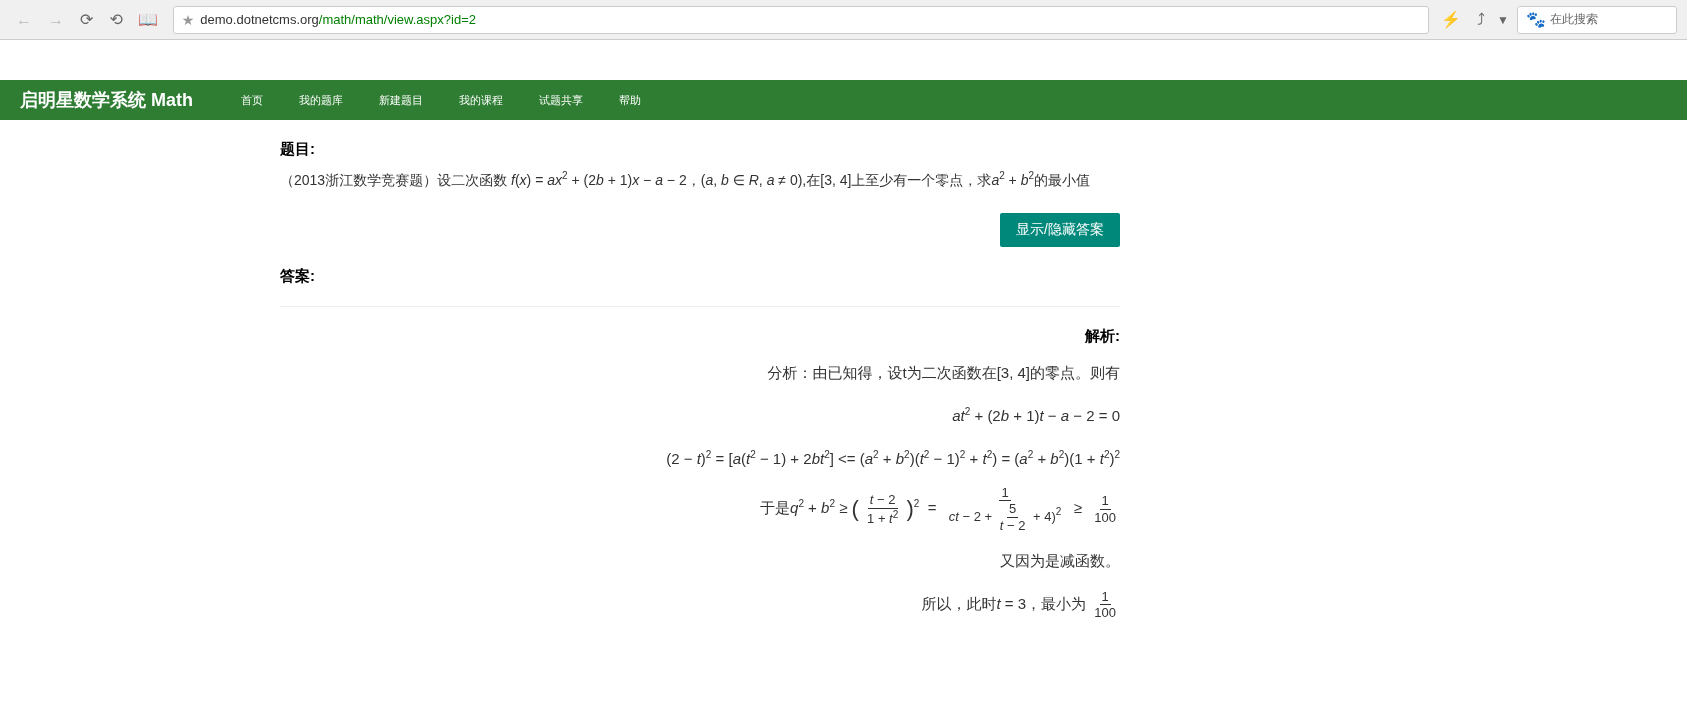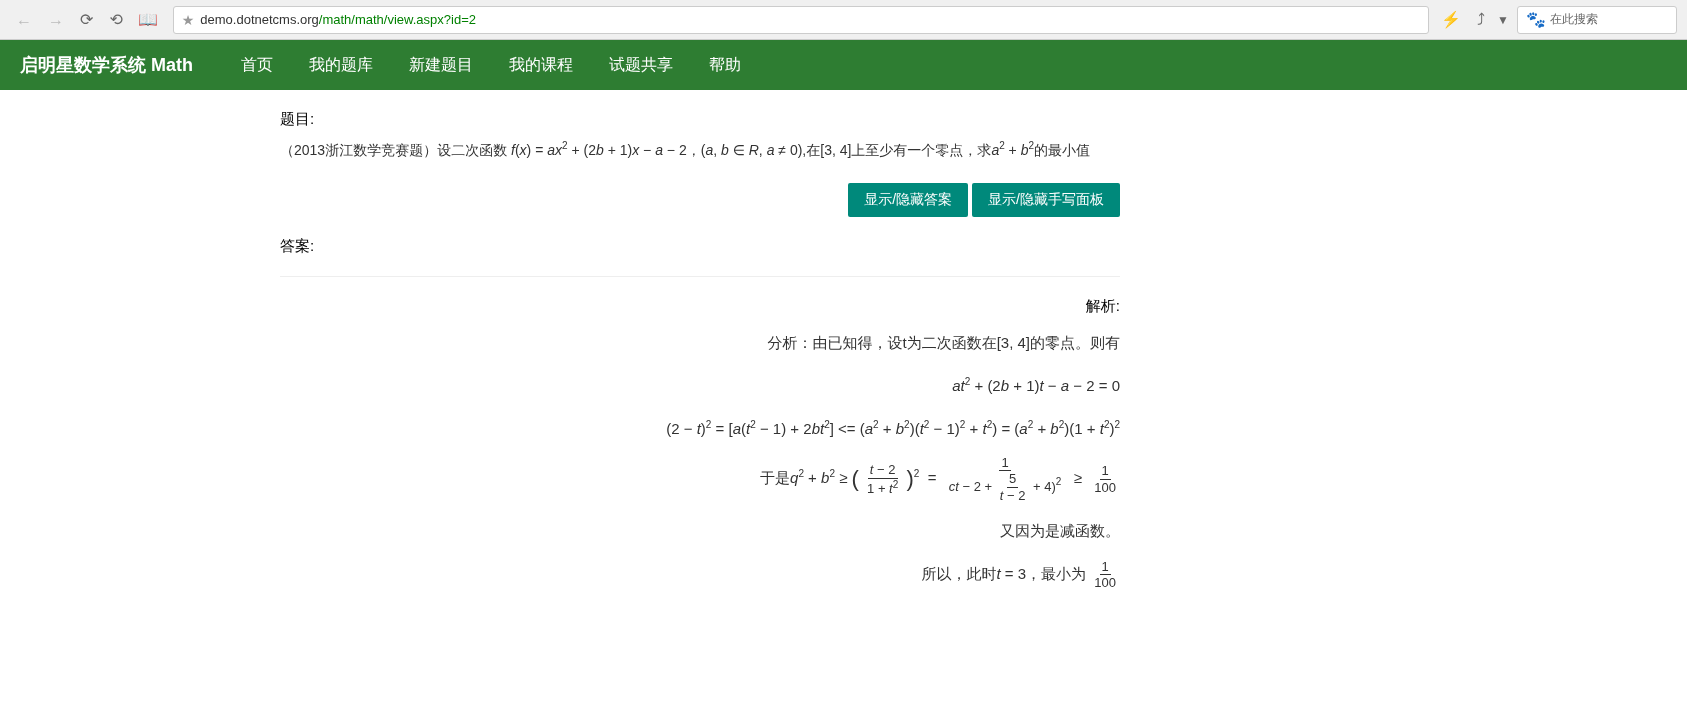--- a/index.html
+++ b/index.html
@@ -50,48 +50,49 @@
     .share-icon { font-size: 16px; color: #666; margin: 0 4px; }
     .dropdown-icon { font-size: 12px; color: #666; }
 
     
     .nav-bar {
       background: #2e7d32;
       color: #fff;
       padding: 0 20px;
       display: flex;
       align-items: center;
-      height: 50px;
+      height: 40px;
+      margin-top: 40px;
     }
     .site-title {
       font-size: 18px;
       font-weight: bold;
       color: #fff;
       margin-right: 30px;
       white-space: nowrap;
     }
     .nav-menu { display: flex; gap: 0; }
     .nav-item {
       padding: 0 18px;
       height: 50px;
       line-height: 50px;
       color: #fff;
       cursor: pointer;
-      font-size: 16px;
+      font-size: 11px;
     }
 
     
     .main-content {
       padding: 20px 280px 20px 280px;
       max-width: 1400px;
     }
 
     .question-section { margin-bottom: 20px; }
     .section-label {
-      font-weight: normal;
+      font-weight: bold;
       font-size: 15px;
       margin-bottom: 8px;
     }
     .question-text {
       font-size: 14px;
       line-height: 1.8;
       color: #333;
     }
 
     .button-row {
@@ -186,21 +187,20 @@
 
   <div class="question-section">
     <div class="section-label">题目:</div>
     <div class="question-text">
       （2013浙江数学竞赛题）设二次函数 <em>f</em>(<em>x</em>) = <em>ax</em><sup>2</sup> + (2<em>b</em> + 1)<em>x</em> − <em>a</em> − 2，(<em>a</em>, <em>b</em> ∈ <em>R</em>, <em>a</em> ≠ 0),在[3, 4]上至少有一个零点，求<em>a</em><sup>2</sup> + <em>b</em><sup>2</sup>的最小值
     </div>
   </div>
 
   <div class="button-row">
     <button class="teal-btn">显示/隐藏答案</button>
-    <button class="teal-btn">显示/隐藏手写面板</button>
   </div>
 
   <div class="answer-section">
     <div class="section-label">答案:</div>
   </div>
 
   <hr class="divider">
 
   <div class="analysis-section">
     <div class="section-label">解析:</div>

